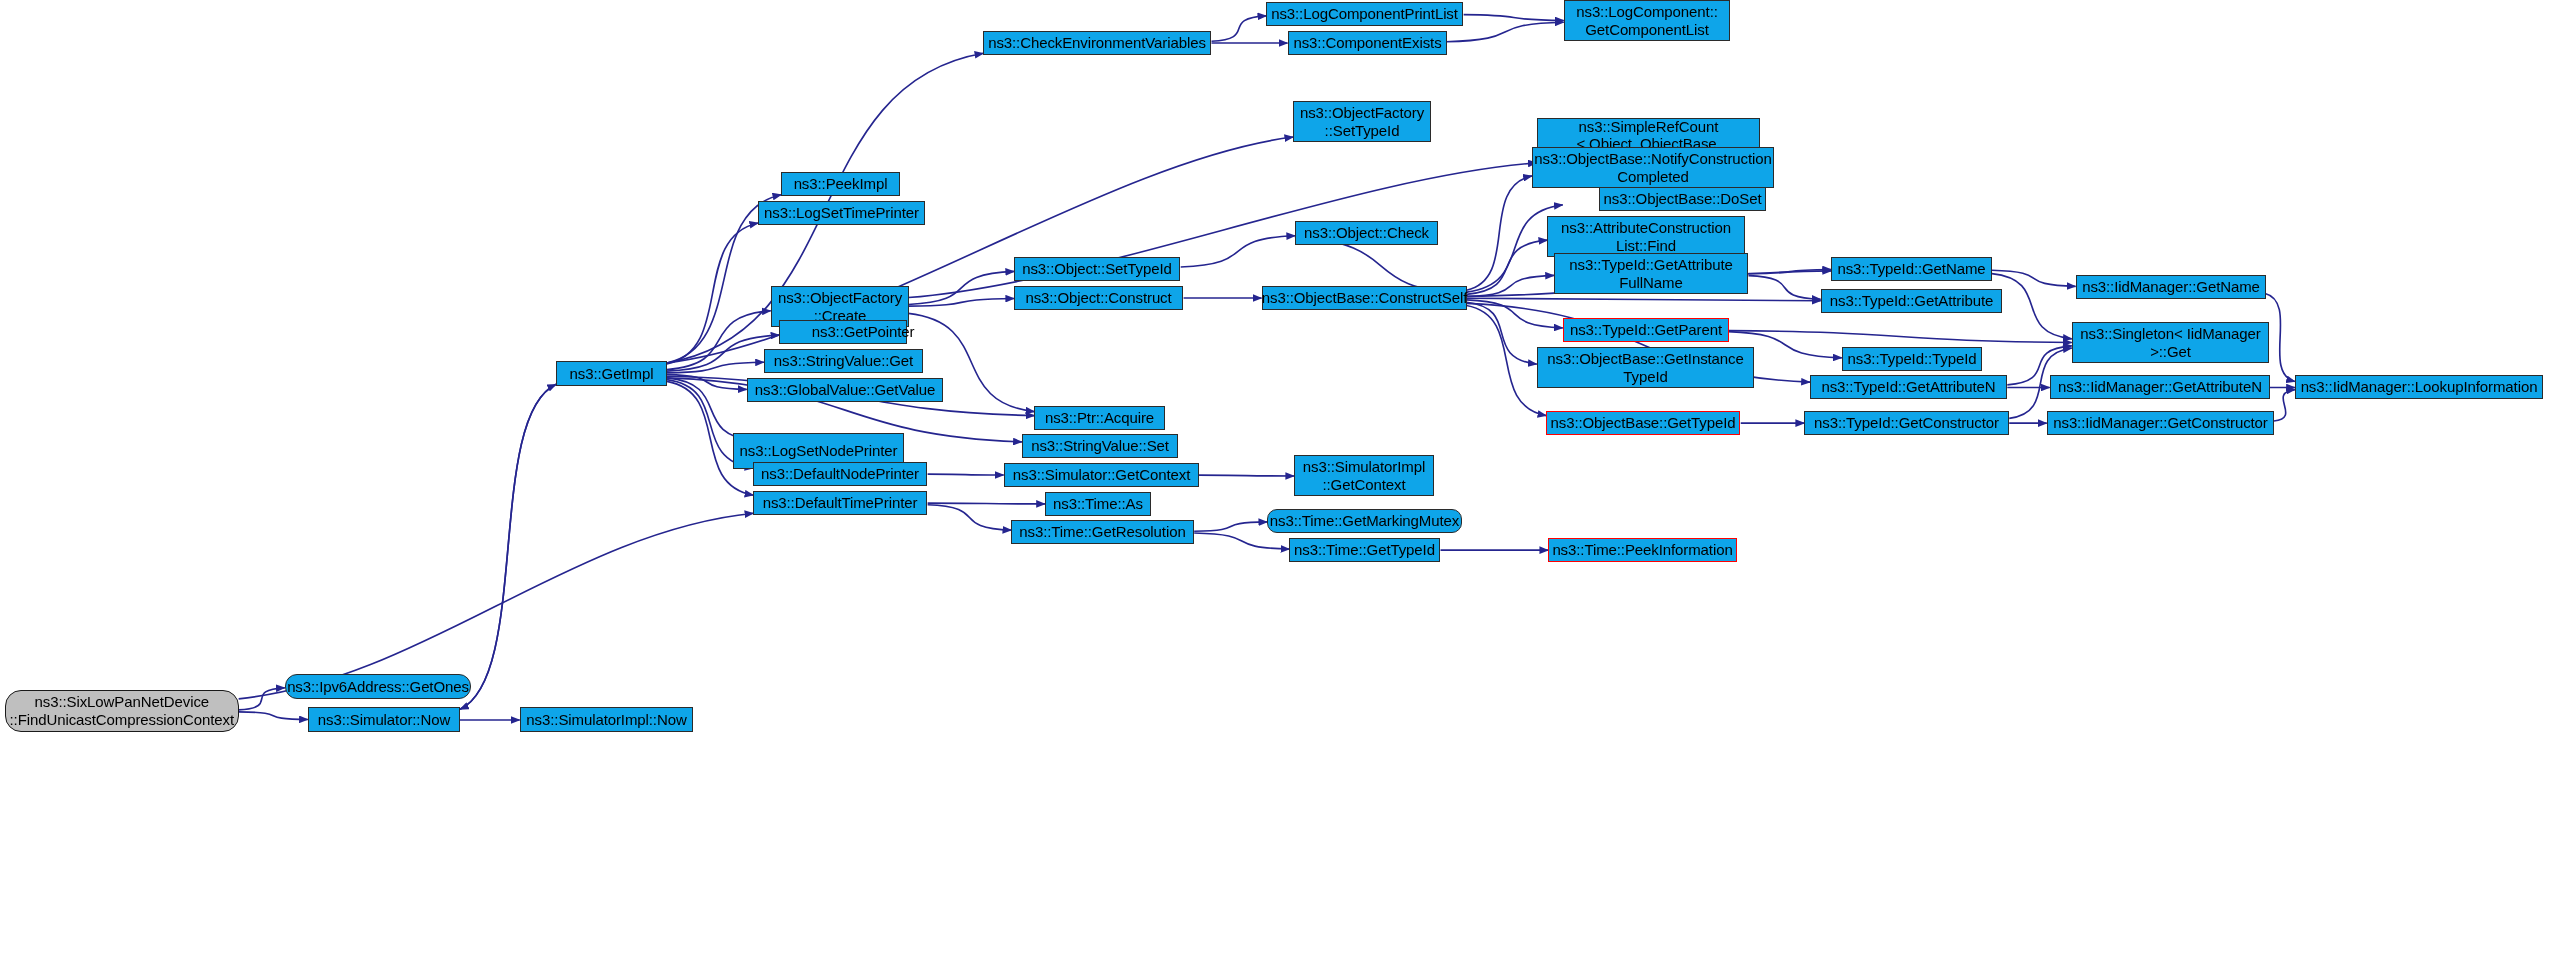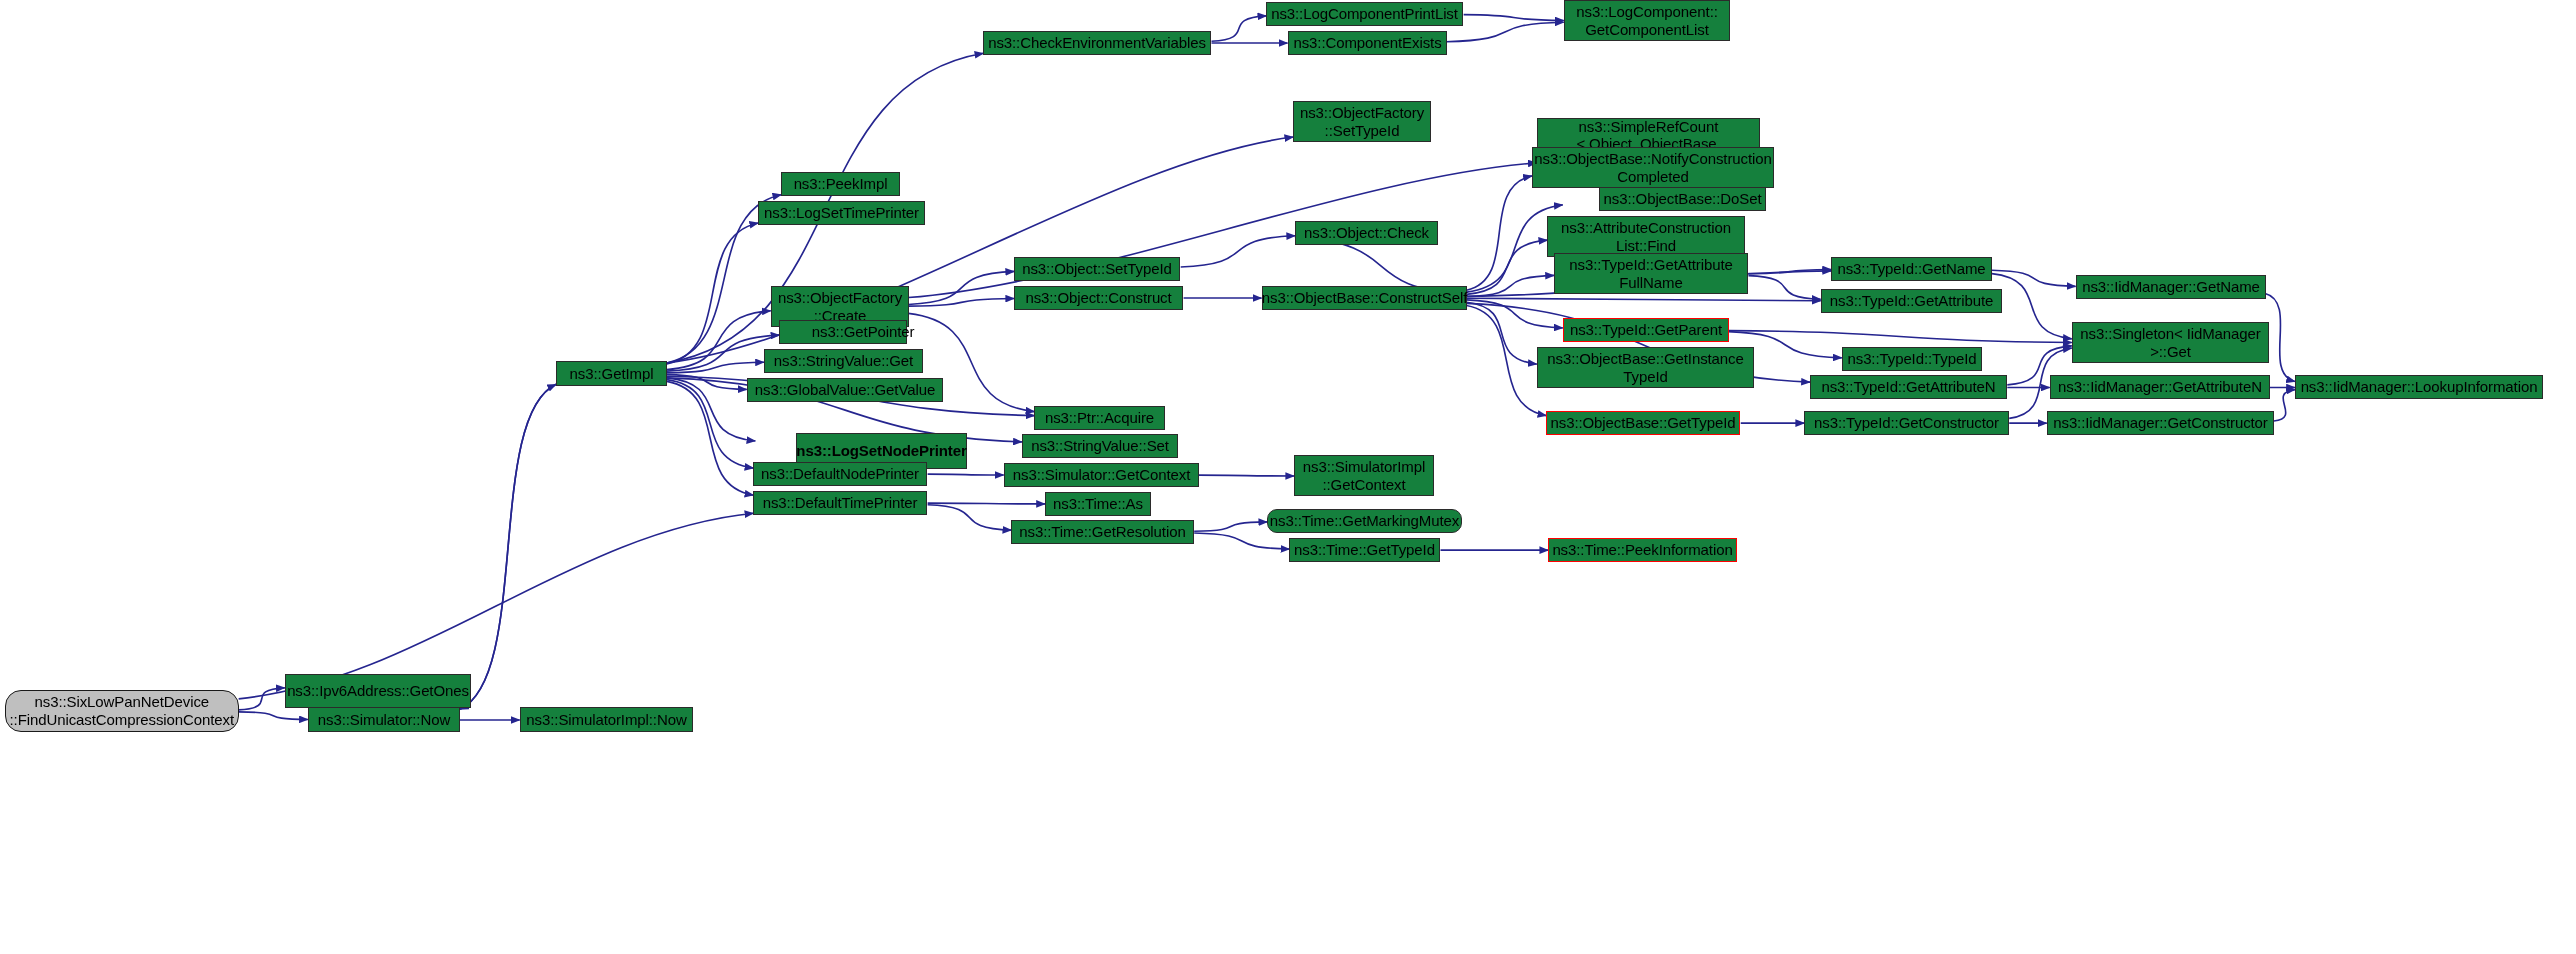--- a/index.html
+++ b/index.html
@@ -10,21 +10,21 @@
     height:955px;
     background:#ffffff;
     font-family:"Liberation Sans","DejaVu Sans",sans-serif;
     overflow:hidden;
   }
   #edges{position:absolute;left:0;top:0;width:2576px;height:955px;pointer-events:none;}
   .node{
     position:absolute;
     box-sizing:border-box;
     border:1.3px solid #2b2b2b;
-    background:#15803d;
+    background:#0ea5e9;
     color:#000000;
     display:flex;
     align-items:center;
     justify-content:center;
     text-align:center;
     font-size:15px;
     line-height:1.18;
     white-space:pre-line;
     padding:1px 3.8px;
     letter-spacing:-0.1px;
@@ -107,32 +107,32 @@
         <path d="M964,524.3 C1029.85,526.9399999999999 985.15,548.0600000000001 1051,550.7" marker-end="url(#ah)"></path>
         <path d="M1246,493.56 C1318.45,493.648 1272.55,494.352 1345,494.44" marker-end="url(#ah)"></path>
         <path d="M1241,551.84 C1300.8,550.8720000000001 1257.2,543.1279999999999 1317,542.16" marker-end="url(#ah)"></path>
         <path d="M1241,553.64 C1313.45,555.312 1267.55,568.688 1340,570.36" marker-end="url(#ah)"></path>
         <path d="M1497,571.5 C1576.6,571.5 1529.4,571.5 1609,571.5" marker-end="url(#ah)"></path>
       </g>
   </svg>
   <div id="node-layer">
       <div class="node root" style="left: 4.8px; top: 690px; width: 234px; height: 42px; border-radius: 16px;">ns3::SixLowPanNetDevice
 ::FindUnicastCompressionContext</div>
-      <div class="node" style="left: 285px; top: 674px; width: 186px; height: 34px;">ns3::Ipv6Address::GetOnes</div>
+      <div class="node" style="left: 285px; top: 674px; width: 186px; height: 25px; border-radius: 12px;">ns3::Ipv6Address::GetOnes</div>
       <div class="node" style="left: 308px; top: 707px; width: 152px; height: 25px;">ns3::Simulator::Now</div>
       <div class="node" style="left: 520px; top: 707px; width: 173px; height: 25px;">ns3::SimulatorImpl::Now</div>
       <div class="node" style="left: 556px; top: 361px; width: 111px; height: 25px;">ns3::GetImpl</div>
       <div class="node" style="left: 781px; top: 172px; width: 119px; height: 24px;">ns3::PeekImpl</div>
       <div class="node" style="left: 758px; top: 201px; width: 167px; height: 24px;">ns3::LogSetTimePrinter</div>
       <div class="node" style="left: 771px; top: 286px; width: 138px; height: 41px;">ns3::ObjectFactory
 ::Create</div>
       <div class="node" style="left: 779px; top: 320px; width: 128px; height: 24px; padding-left: 44px;">ns3::GetPointer</div>
       <div class="node" style="left: 764px; top: 349px; width: 159px; height: 24px;">ns3::StringValue::Get</div>
       <div class="node" style="left: 747px; top: 378px; width: 196px; height: 24px;">ns3::GlobalValue::GetValue</div>
-      <div class="node" style="left: 796px; top: 433px; width: 171px; height: 36px; font-weight: bold;">ns3::LogSetNodePrinter</div>
+      <div class="node" style="left: 733px; top: 433px; width: 171px; height: 36px;">ns3::LogSetNodePrinter</div>
       <div class="node" style="left: 753px; top: 462px; width: 174px; height: 24px;">ns3::DefaultNodePrinter</div>
       <div class="node" style="left: 753px; top: 491px; width: 174px; height: 24px;">ns3::DefaultTimePrinter</div>
       <div class="node" style="left: 1014px; top: 257px; width: 166px; height: 24px;">ns3::Object::SetTypeId</div>
       <div class="node" style="left: 1014px; top: 286px; width: 169px; height: 24px;">ns3::Object::Construct</div>
       <div class="node" style="left: 1034px; top: 406px; width: 131px; height: 24px;">ns3::Ptr::Acquire</div>
       <div class="node" style="left: 1022px; top: 434px; width: 156px; height: 24px;">ns3::StringValue::Set</div>
       <div class="node" style="left: 1004px; top: 463px; width: 195px; height: 24px;">ns3::Simulator::GetContext</div>
       <div class="node" style="left: 1045px; top: 492px; width: 106px; height: 24px;">ns3::Time::As</div>
       <div class="node" style="left: 1011px; top: 520px; width: 183px; height: 24px;">ns3::Time::GetResolution</div>
       <div class="node" style="left: 1294px; top: 455px; width: 140px; height: 41px;">ns3::SimulatorImpl

